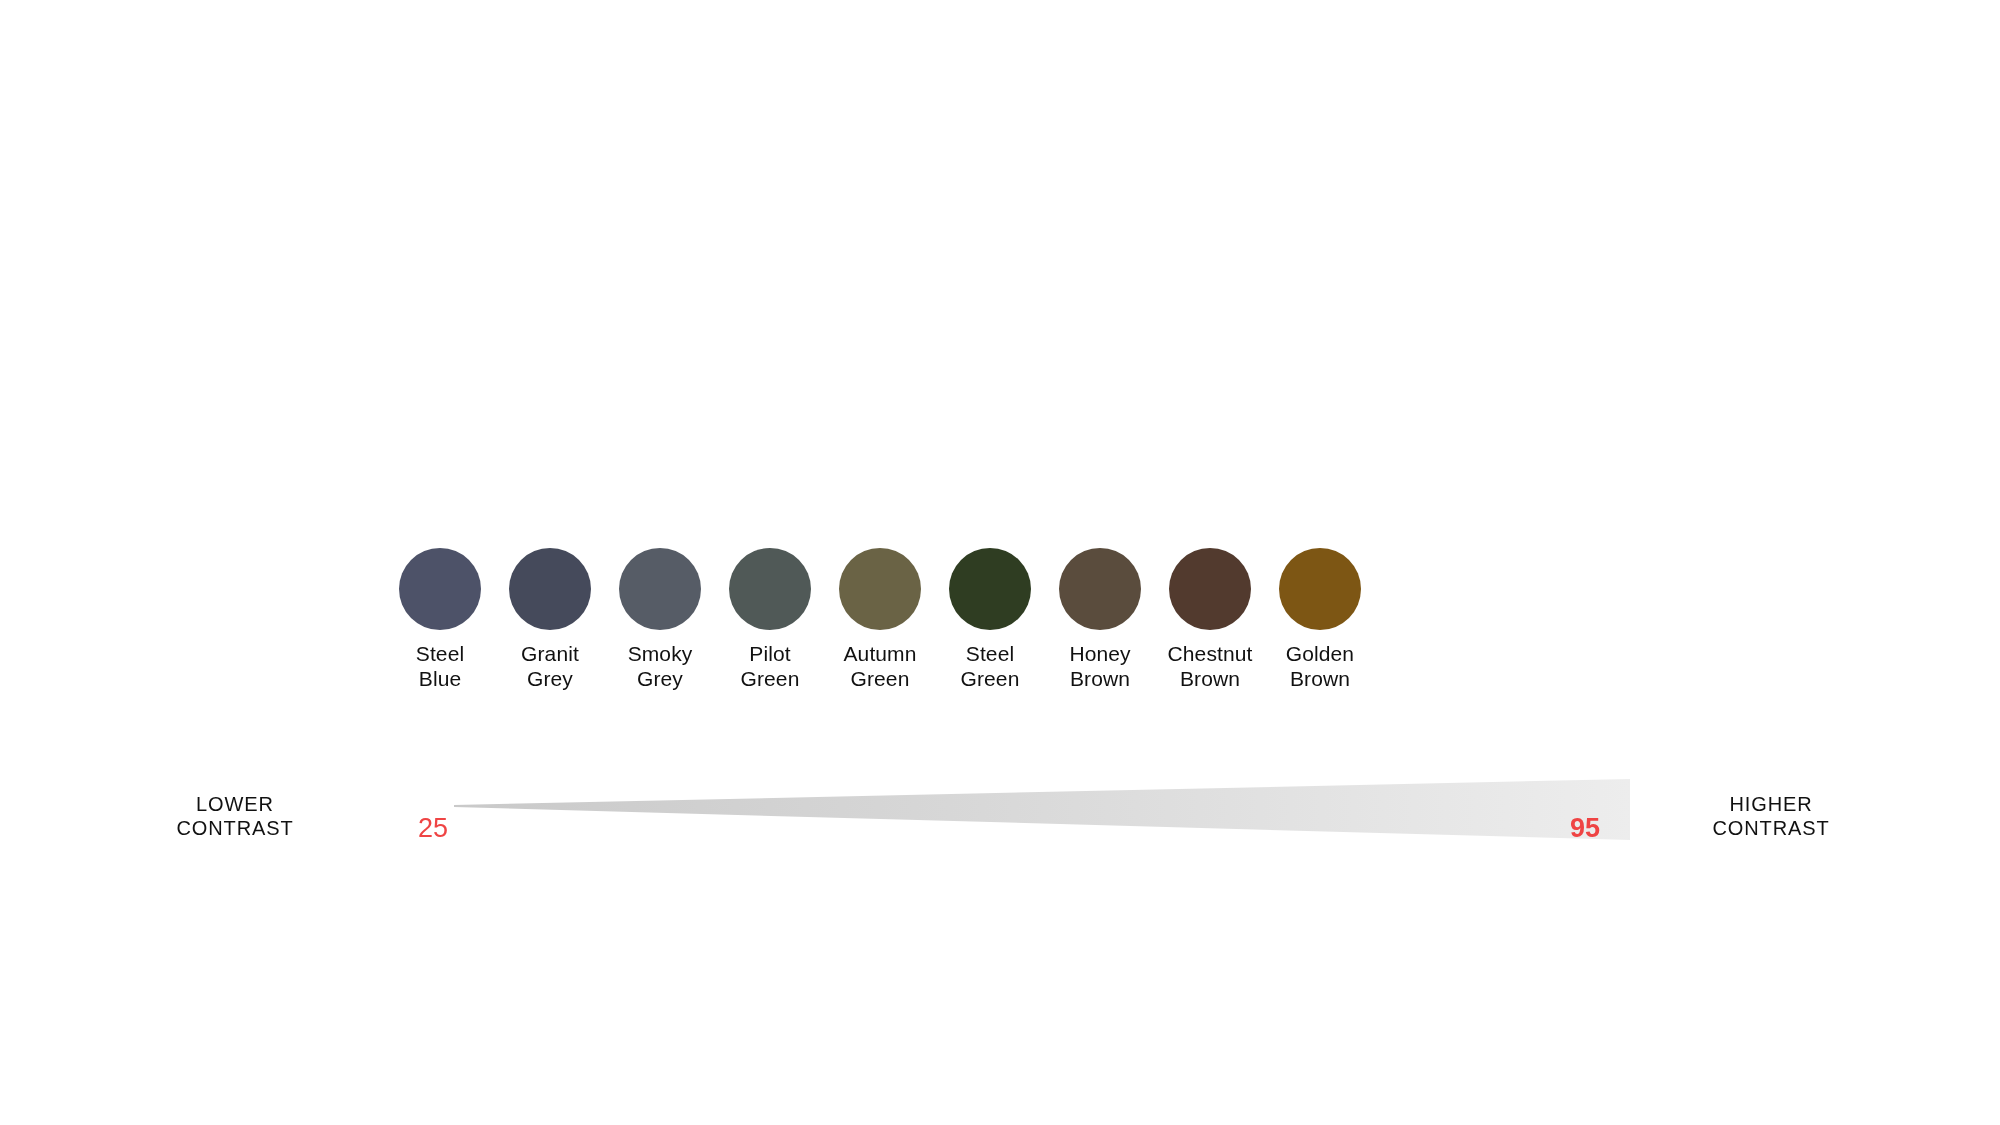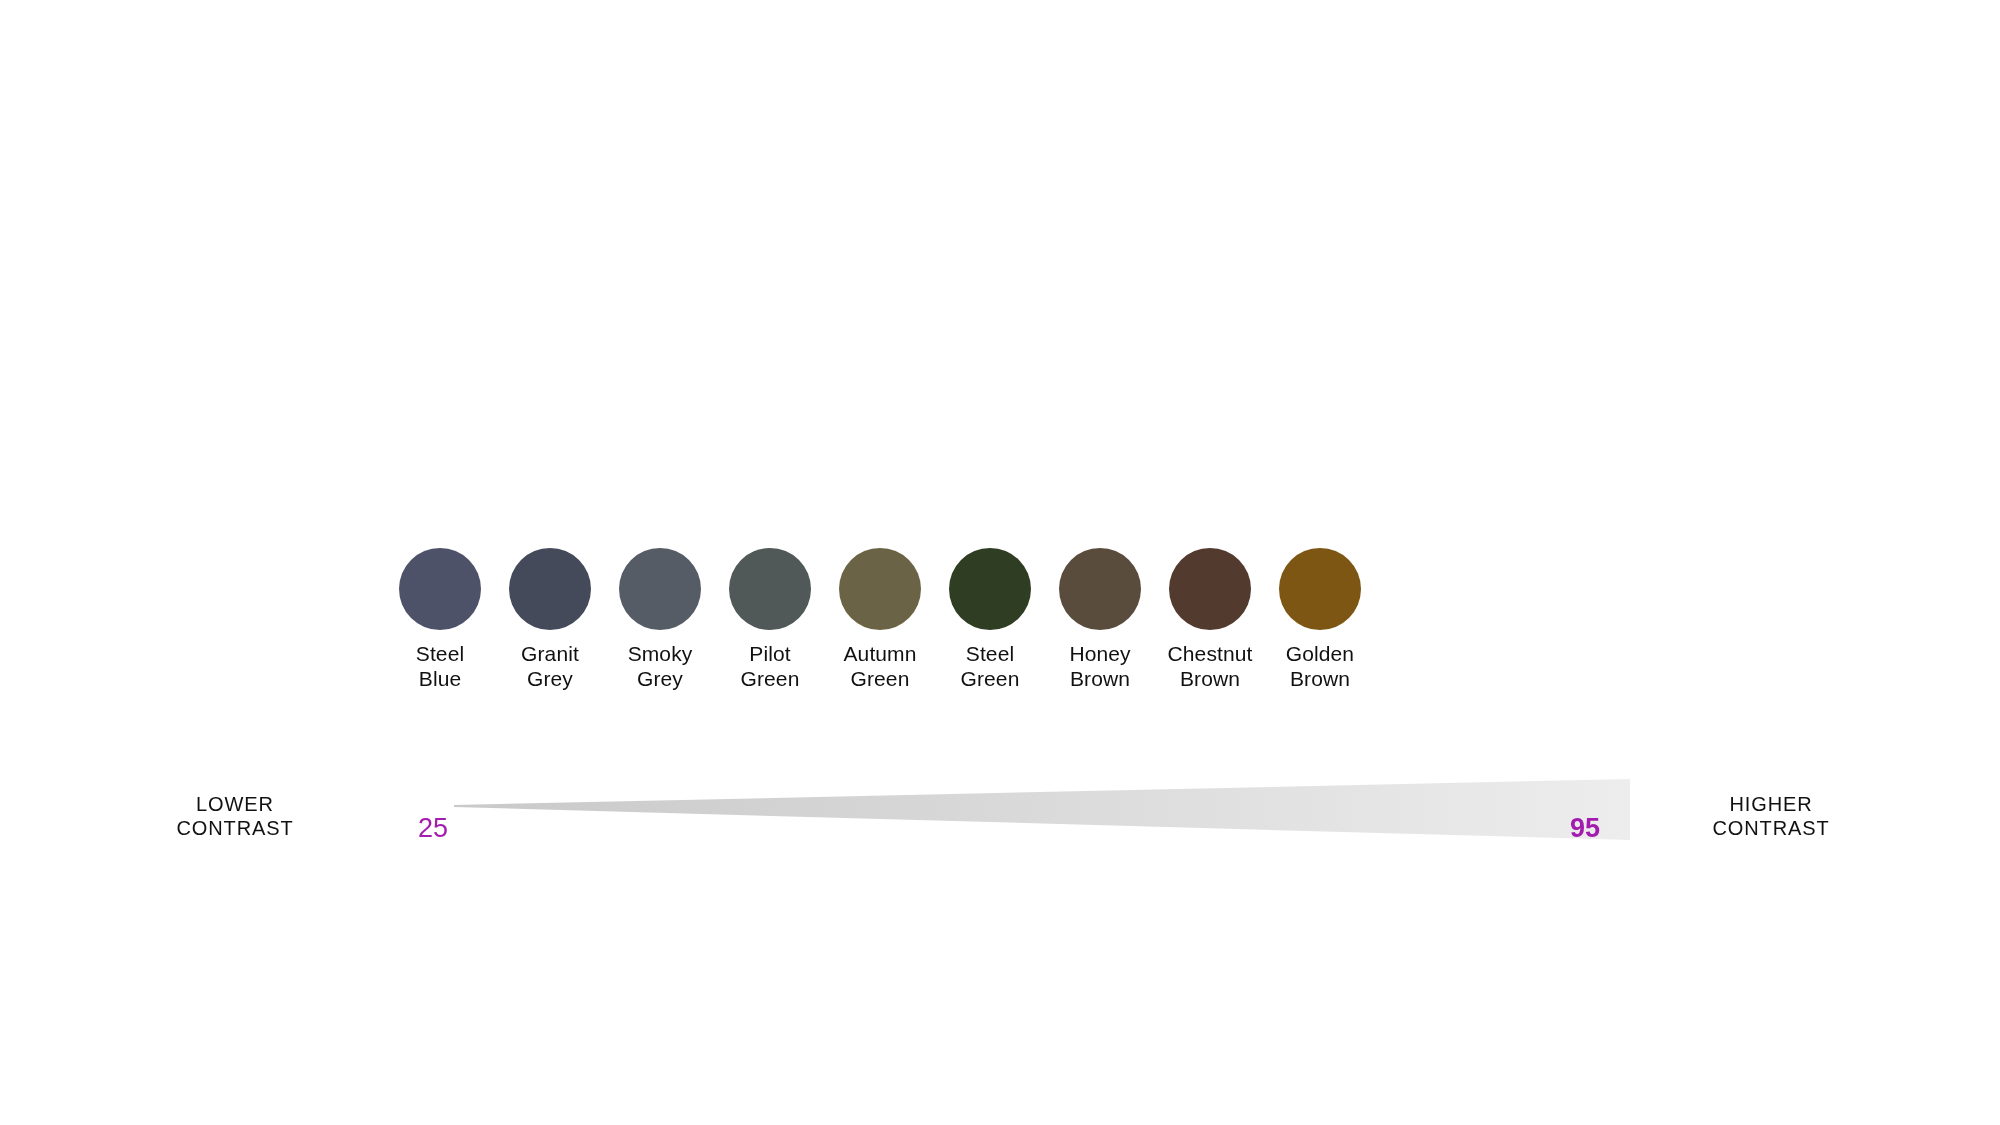--- a/index.html
+++ b/index.html
@@ -100,21 +100,21 @@
   }
   #wedge-svg {
     display: block;
     width: 1180px;
     height: 72px;
   }
 
   .scale-value {
     position: absolute;
     font-size: 27px;
-    color: #a21caf;
+    color: #ef4444;
     line-height: 1;
     text-align: right;
   }
   #value-low {
     left: 418px;
     top: 55px;
   }
   #value-high {
     left: 1570px;
     top: 55px;

